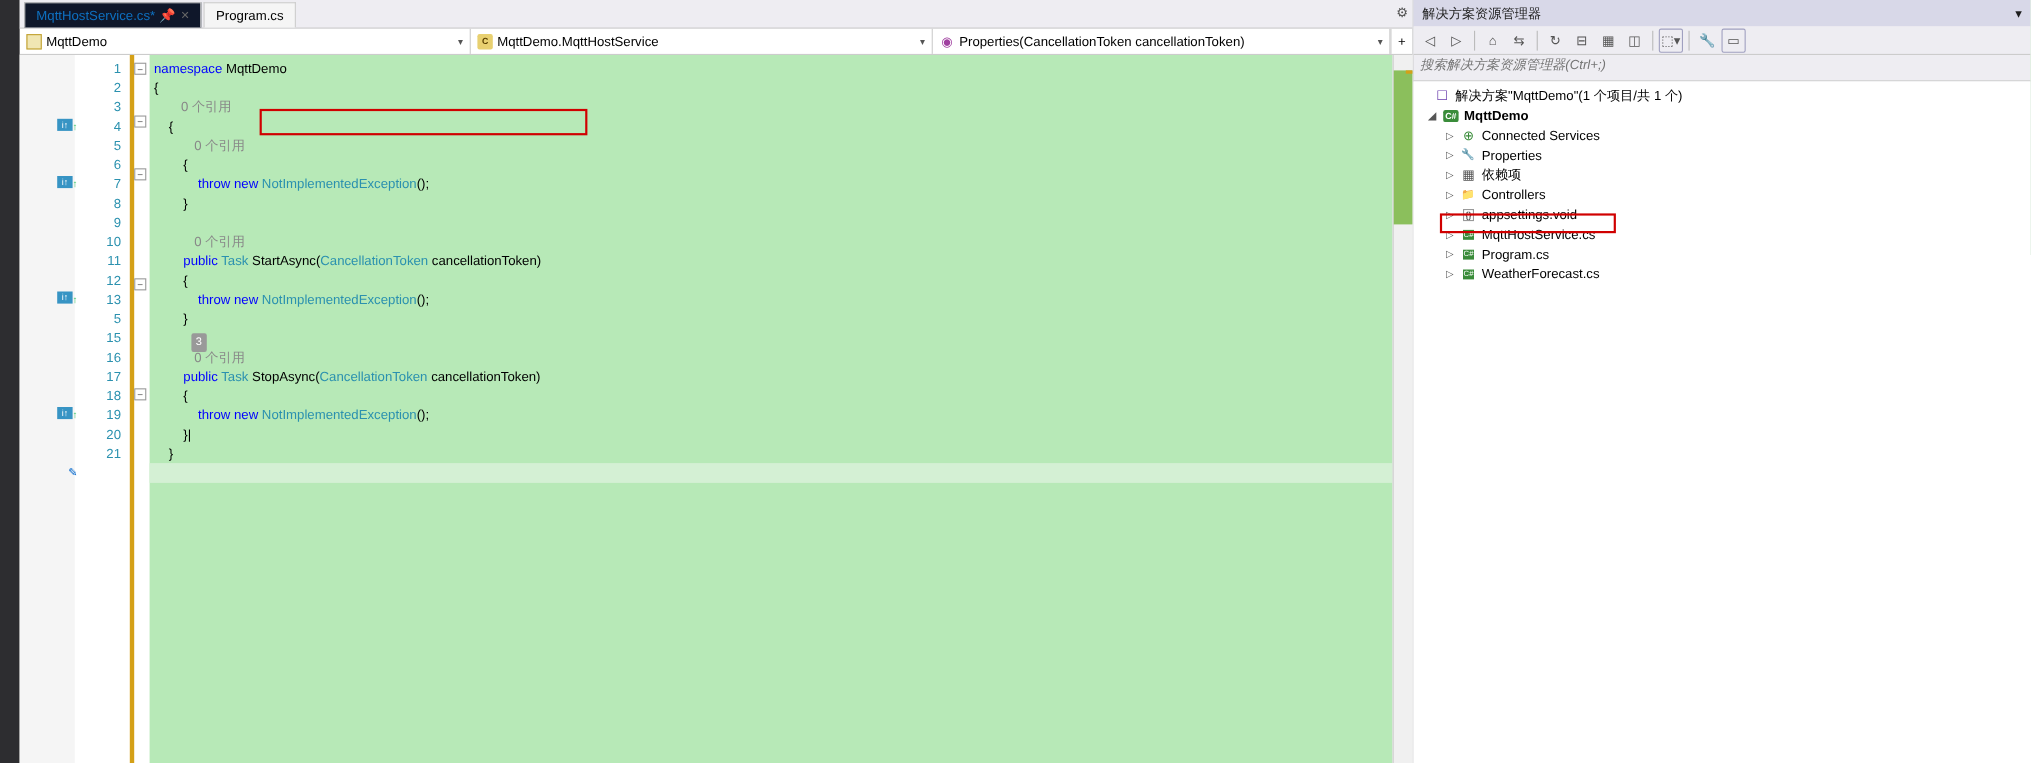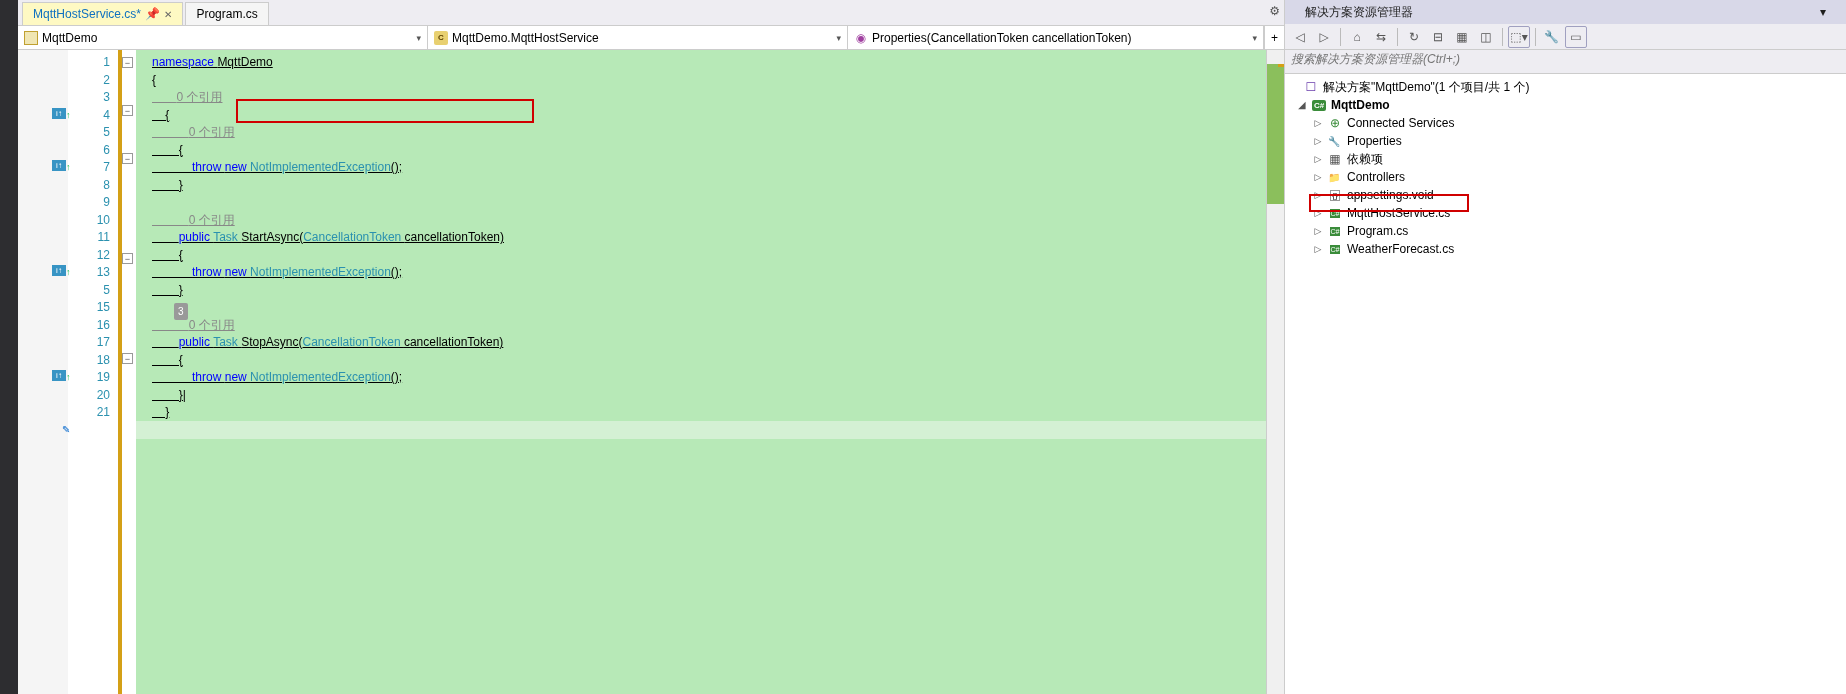--- a/index.html
+++ b/index.html
@@ -4,21 +4,21 @@
 <style>
 * { margin: 0; padding: 0; box-sizing: border-box; font-family: "Microsoft YaHei", "Segoe UI", sans-serif; font-size: 12px; }
 body { width: 1846px; height: 694px; background: #f5f5f5; display: flex; overflow: hidden; }
 
 .left-strip { width: 18px; background: #2d2d30; color: #999; display: flex; flex-direction: column; align-items: center; padding-top: 4px; font-size: 10px; writing-mode: vertical-rl; }
 
 .main-area { flex: 1; display: flex; flex-direction: column; background: #fff; }
 
 .tab-bar { height: 26px; background: #eeedf2; display: flex; align-items: flex-end; padding-left: 4px; border-bottom: 1px solid #ccc; position: relative; }
 .tab { padding: 4px 10px; background: #f5f5f5; border: 1px solid #ccc; border-bottom: none; margin-right: 2px; display: flex; align-items: center; gap: 4px; cursor: pointer; }
-.tab.active { background: #fef9c3; color: #0e70c0; }
+.tab.active { background: #0f172a; color: #0e70c0; }
 .tab-close { font-size: 10px; color: #666; cursor: pointer; }
 .tab-control { position: absolute; right: 4px; top: 4px; color: #555; cursor: pointer; }
 
 .nav-bar { height: 24px; display: flex; border-bottom: 1px solid #ccc; }
 .nav-combo { flex: 1; display: flex; align-items: center; padding: 0 6px; border-right: 1px solid #ccc; gap: 4px; cursor: pointer; }
 .nav-combo:last-child { border-right: none; }
 .nav-combo .chev { margin-left: auto; font-size: 9px; color: #555; }
 .nav-plus { width: 20px; display: flex; align-items: center; justify-content: center; border-left: 1px solid #ccc; cursor: pointer; }
 
 .ico { width: 14px; height: 14px; display: inline-flex; align-items: center; justify-content: center; font-size: 10px; }
@@ -26,37 +26,37 @@
 .ico.cls { background: #e8d070; border-radius: 2px; color: #5a4000; font-weight: bold; font-size: 8px; }
 .ico.mth { color: #a040a0; font-size: 12px; }
 
 .editor-body { flex: 1; display: flex; position: relative; background: #fff; }
 .margin-col { width: 50px; background: #f5f5f5; }
 .lineno-col { width: 50px; background: #fff; text-align: right; padding-right: 8px; padding-top: 4px; color: #2b91af; font-family: Consolas, monospace; font-size: 13px; line-height: 17.5px; }
 .fold-col { width: 14px; padding-top: 4px; }
 .fold-btn { width: 11px; height: 11px; border: 1px solid #999; color: #555; font-size: 9px; display: flex; align-items: center; justify-content: center; background: #fff; cursor: pointer; margin-top: 3px; }
 .changebar { width: 4px; background: #d4a017; }
 .code-col { flex: 1; background: #b7e9b7; padding-top: 4px; font-family: Consolas, monospace; font-size: 13px; line-height: 17.5px; position: relative; }
-.cl { height: 17.5px; white-space: pre; padding-left: 16px; text-decoration: underline; }
+.cl { height: 17.5px; white-space: pre; padding-left: 4px; }
 .codelens { color: #888; font-size: 11px; }
 .kw { color: #0000ff; }
 .type { color: #2b91af; }
 .hl-line { background: #d4f0d4; position: absolute; left: 0; right: 0; height: 17.5px; z-index: 0; }
 .redbox { position: absolute; border: 2px solid #d00000; pointer-events: none; }
 .ind { position: relative; }
 .margin-ind { width: 14px; height: 11px; background: #3794c4; color: #fff; font-size: 8px; display: inline-flex; align-items: center; justify-content: center; position: absolute; }
 .arrow { color: #2b5; font-size: 9px; position: absolute; }
 .refbadge { position:absolute; background:#999; color:#fff; font-size:10px; padding:0 4px; border-radius:2px; }
 
 .vscroll { width: 18px; background: #f0f0f0; border-left: 1px solid #ccc; position: relative; }
 .vscroll .ov { position: absolute; right: 0; width: 100%; background: #8bbf5c; }
 .vscroll .mark { position: absolute; right: 0; width: 6px; height: 3px; }
 
 .right-panel { width: 562px; background: #eeedf2; display: flex; flex-direction: column; border-left: 1px solid #ccc; }
-.rp-title { height: 24px; background: #d8d8e8; display: flex; align-items: center; padding: 0 20px; color: #1e1e1e; }
+.rp-title { height: 24px; background: #d8d8e8; display: flex; align-items: center; padding: 0 8px; color: #1e1e1e; }
 .rp-title .drop { margin-left: auto; cursor: pointer; }
 .rp-toolbar { height: 26px; display: flex; align-items: center; padding: 0 4px; gap: 2px; border-bottom: 1px solid #ccc; background: #eeedf2; }
 .tbtn { width: 22px; height: 22px; display: flex; align-items: center; justify-content: center; cursor: pointer; color: #555; border-radius: 2px; }
 .tbtn.grouped { border: 1px solid #a0a0c0; }
 .tsep { width: 1px; height: 18px; background: #bbb; margin: 0 3px; }
 .rp-search { height: 24px; border-bottom: 1px solid #ccc; padding: 2px 6px; }
 .rp-search input { width: 100%; border: none; background: transparent; outline: none; color: #6d28d9; font-style: italic; }
 .tree { flex: 1; background: #fff; padding: 4px 0; overflow: auto; }
 .tnode { display: flex; align-items: center; height: 18px; padding-right: 4px; cursor: pointer; gap: 4px; }
 .tnode .exp { width: 10px; font-size: 9px; color: #555; text-align: center; }

